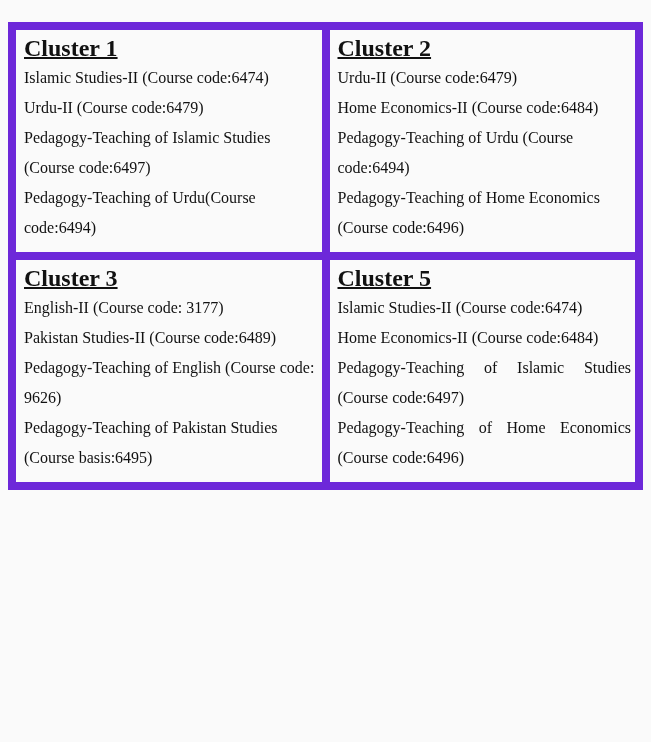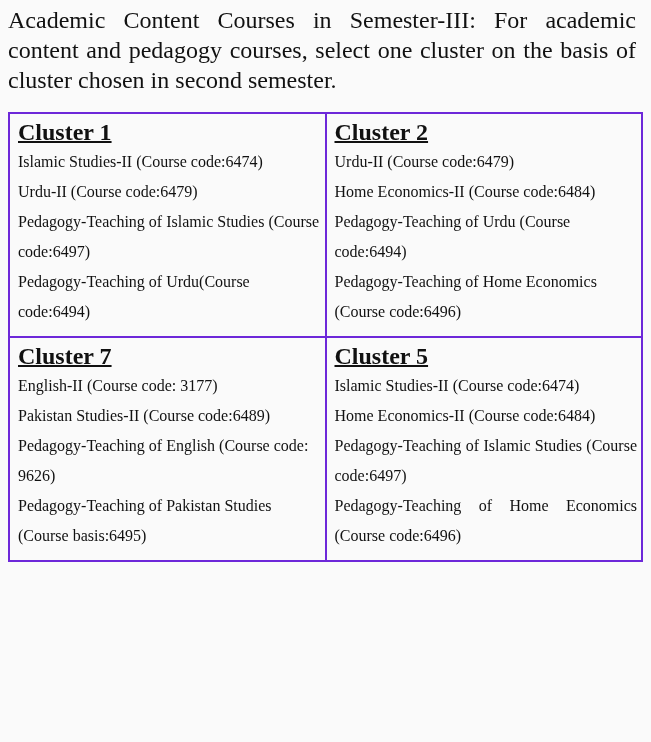--- a/index.html
+++ b/index.html
@@ -32,21 +32,21 @@
     margin: 0;
   }
   table.clusters {
     border-collapse: collapse;
     table-layout: fixed;
     width: 635px;
     margin-top: 17px;
   }
   td.cluster-cell {
     width: 50%;
-    border: 2px solid #6d28d9;
+    border: 8px solid #6d28d9;
     vertical-align: top;
     padding: 3px 4px 9px 8px;
   }
   .cluster-heading {
     font-size: 24px;
     font-weight: bold;
     line-height: 30px;
   }
   .cluster-heading span {
     text-decoration: underline;
@@ -60,21 +60,20 @@
   td.justified .course {
     text-align: justify;
   }
 </style>
 </head>
 <body>
 
 <div class="page">
 
 
-  <p class="intro">Academic Content Courses in Semester-III: For academic content and pedagogy courses, select one cluster on the basis of cluster chosen in second semester.</p>
 
   <table class="clusters">
     <tbody>
         <tr>
       <td class="cluster-cell">
         <div class="cluster-heading">
           <span>Cluster 1</span>
         </div>
         <div>
               <div class="course">Islamic Studies-II (Course code:6474)</div>
@@ -91,21 +90,21 @@
               <div class="course">Urdu-II (Course code:6479)</div>
               <div class="course">Home Economics-II (Course code:6484)</div>
               <div class="course">Pedagogy-Teaching of Urdu (Course code:6494)</div>
               <div class="course">Pedagogy-Teaching of Home Economics (Course code:6496)</div>
             </div>
       </td>
     </tr>
     <tr>
       <td class="cluster-cell">
         <div class="cluster-heading">
-          <span>Cluster 7</span>
+          <span>Cluster 3</span>
         </div>
         <div>
               <div class="course">English-II (Course code: 3177)</div>
               <div class="course">Pakistan Studies-II (Course code:6489)</div>
               <div class="course">Pedagogy-Teaching of English (Course code: 9626)</div>
               <div class="course">Pedagogy-Teaching of Pakistan Studies (Course basis:6495)</div>
             </div>
       </td>
       <td class="cluster-cell justified">
         <div class="cluster-heading">

